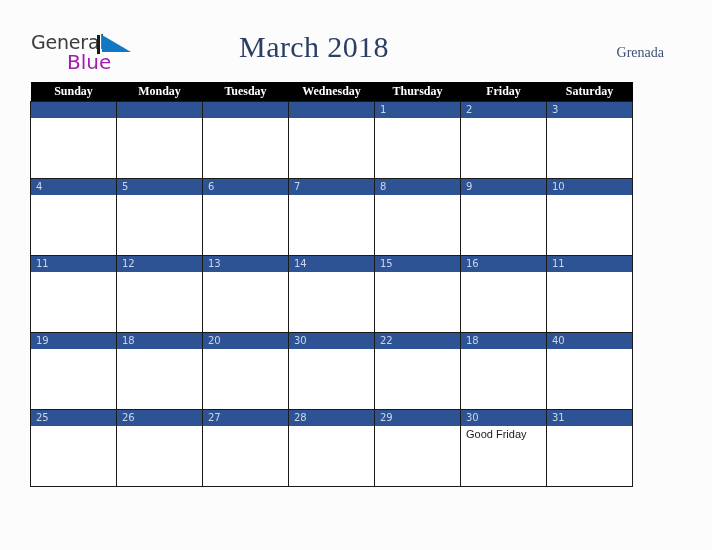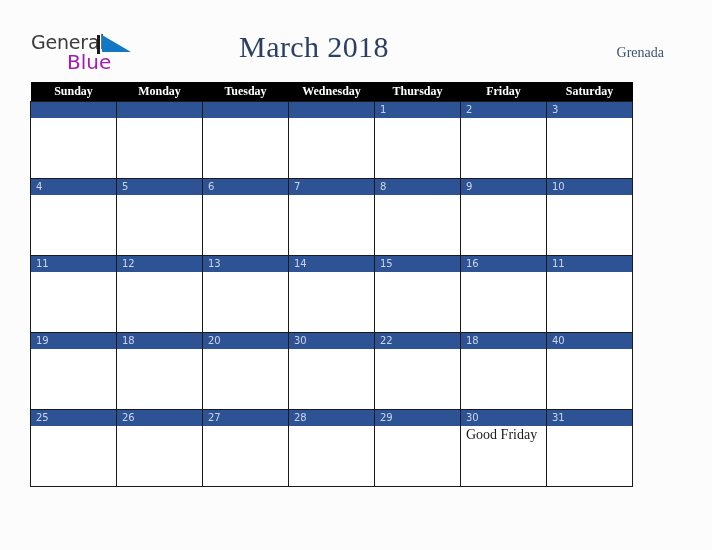--- a/index.html
+++ b/index.html
@@ -126,22 +126,22 @@
     color: #ccd6e8;
   }
 
   .daybody {
     height: 60px;
     padding: 3px 4px 0 5px;
     box-sizing: border-box;
   }
 
   .event {
-    font-family: Liberation Serif, serif;
-    font-size: 14px;
+    font-family: Liberation Sans, sans-serif;
+    font-size: 11px;
     color: #1a1a1a;
     line-height: 11px;
   }
 </style>
 </head>
 <body>
 
 <div class="page">
 
   <div class="header">

